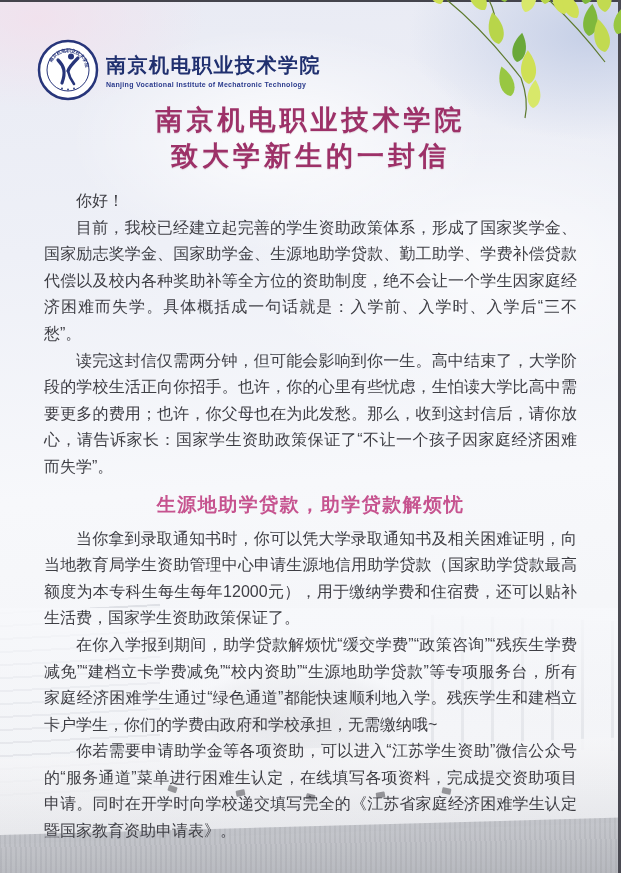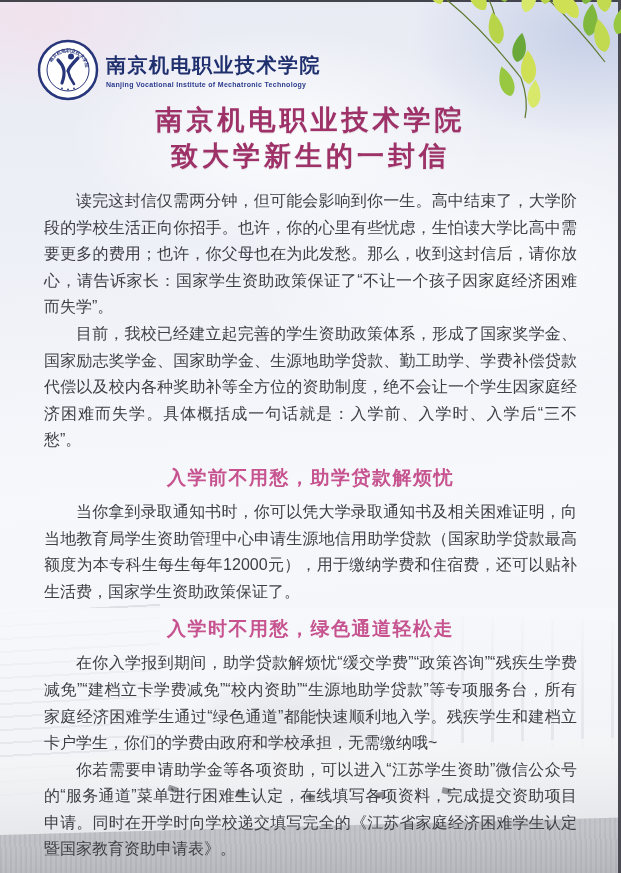--- a/index.html
+++ b/index.html
@@ -169,25 +169,25 @@
       <div class="en">Nanjing Vocational Institute of Mechatronic Technology</div>
     </div>
   </div>
 
   <div class="title">
     <div>南京机电职业技术学院</div>
     <div>致大学新生的一封信</div>
   </div>
 
   <div class="body-text">
+    <p class="indent">你好！</p>
+    <p class="indent">目前，我校已经建立起完善的学生资助政策体系，形成了国家奖学金、国家励志奖学金、国家助学金、生源地助学贷款、勤工助学、学费补偿贷款代偿以及校内各种奖助补等全方位的资助制度，绝不会让一个学生因家庭经济困难而失学。具体概括成一句话就是：入学前、入学时、入学后“三不愁”。</p>
     <p class="indent">读完这封信仅需两分钟，但可能会影响到你一生。高中结束了，大学阶段的学校生活正向你招手。也许，你的心里有些忧虑，生怕读大学比高中需要更多的费用；也许，你父母也在为此发愁。那么，收到这封信后，请你放心，请告诉家长：国家学生资助政策保证了“不让一个孩子因家庭经济困难而失学”。</p>
-    <p class="indent">目前，我校已经建立起完善的学生资助政策体系，形成了国家奖学金、国家励志奖学金、国家助学金、生源地助学贷款、勤工助学、学费补偿贷款代偿以及校内各种奖助补等全方位的资助制度，绝不会让一个学生因家庭经济困难而失学。具体概括成一句话就是：入学前、入学时、入学后“三不愁”。</p>
 
-    <p class="sec-heading">入学前不用愁，助学贷款解烦忧</p>
+    <p class="sec-heading">生源地助学贷款，助学贷款解烦忧</p>
     <p class="indent">当你拿到录取通知书时，你可以凭大学录取通知书及相关困难证明，向当地教育局学生资助管理中心申请生源地信用助学贷款（国家助学贷款最高额度为本专科生每生每年12000元），用于缴纳学费和住宿费，还可以贴补生活费，国家学生资助政策保证了。</p>
 
-    <p class="sec-heading">入学时不用愁，绿色通道轻松走</p>
     <p class="indent">在你入学报到期间，助学贷款解烦忧“缓交学费”“政策咨询”“残疾生学费减免”“建档立卡学费减免”“校内资助”“生源地助学贷款”等专项服务台，所有家庭经济困难学生通过“绿色通道”都能快速顺利地入学。残疾学生和建档立卡户学生，你们的学费由政府和学校承担，无需缴纳哦~</p>
     <p class="indent">你若需要申请助学金等各项资助，可以进入“江苏学生资助”微信公众号的“服务通道”菜单进行困难生认定，在线填写各项资料，完成提交资助项目申请。同时在开学时向学校递交填写完全的《江苏省家庭经济困难学生认定暨国家教育资助申请表》。</p>
 
   </div>
 
 </div>
 
 </body></html>

